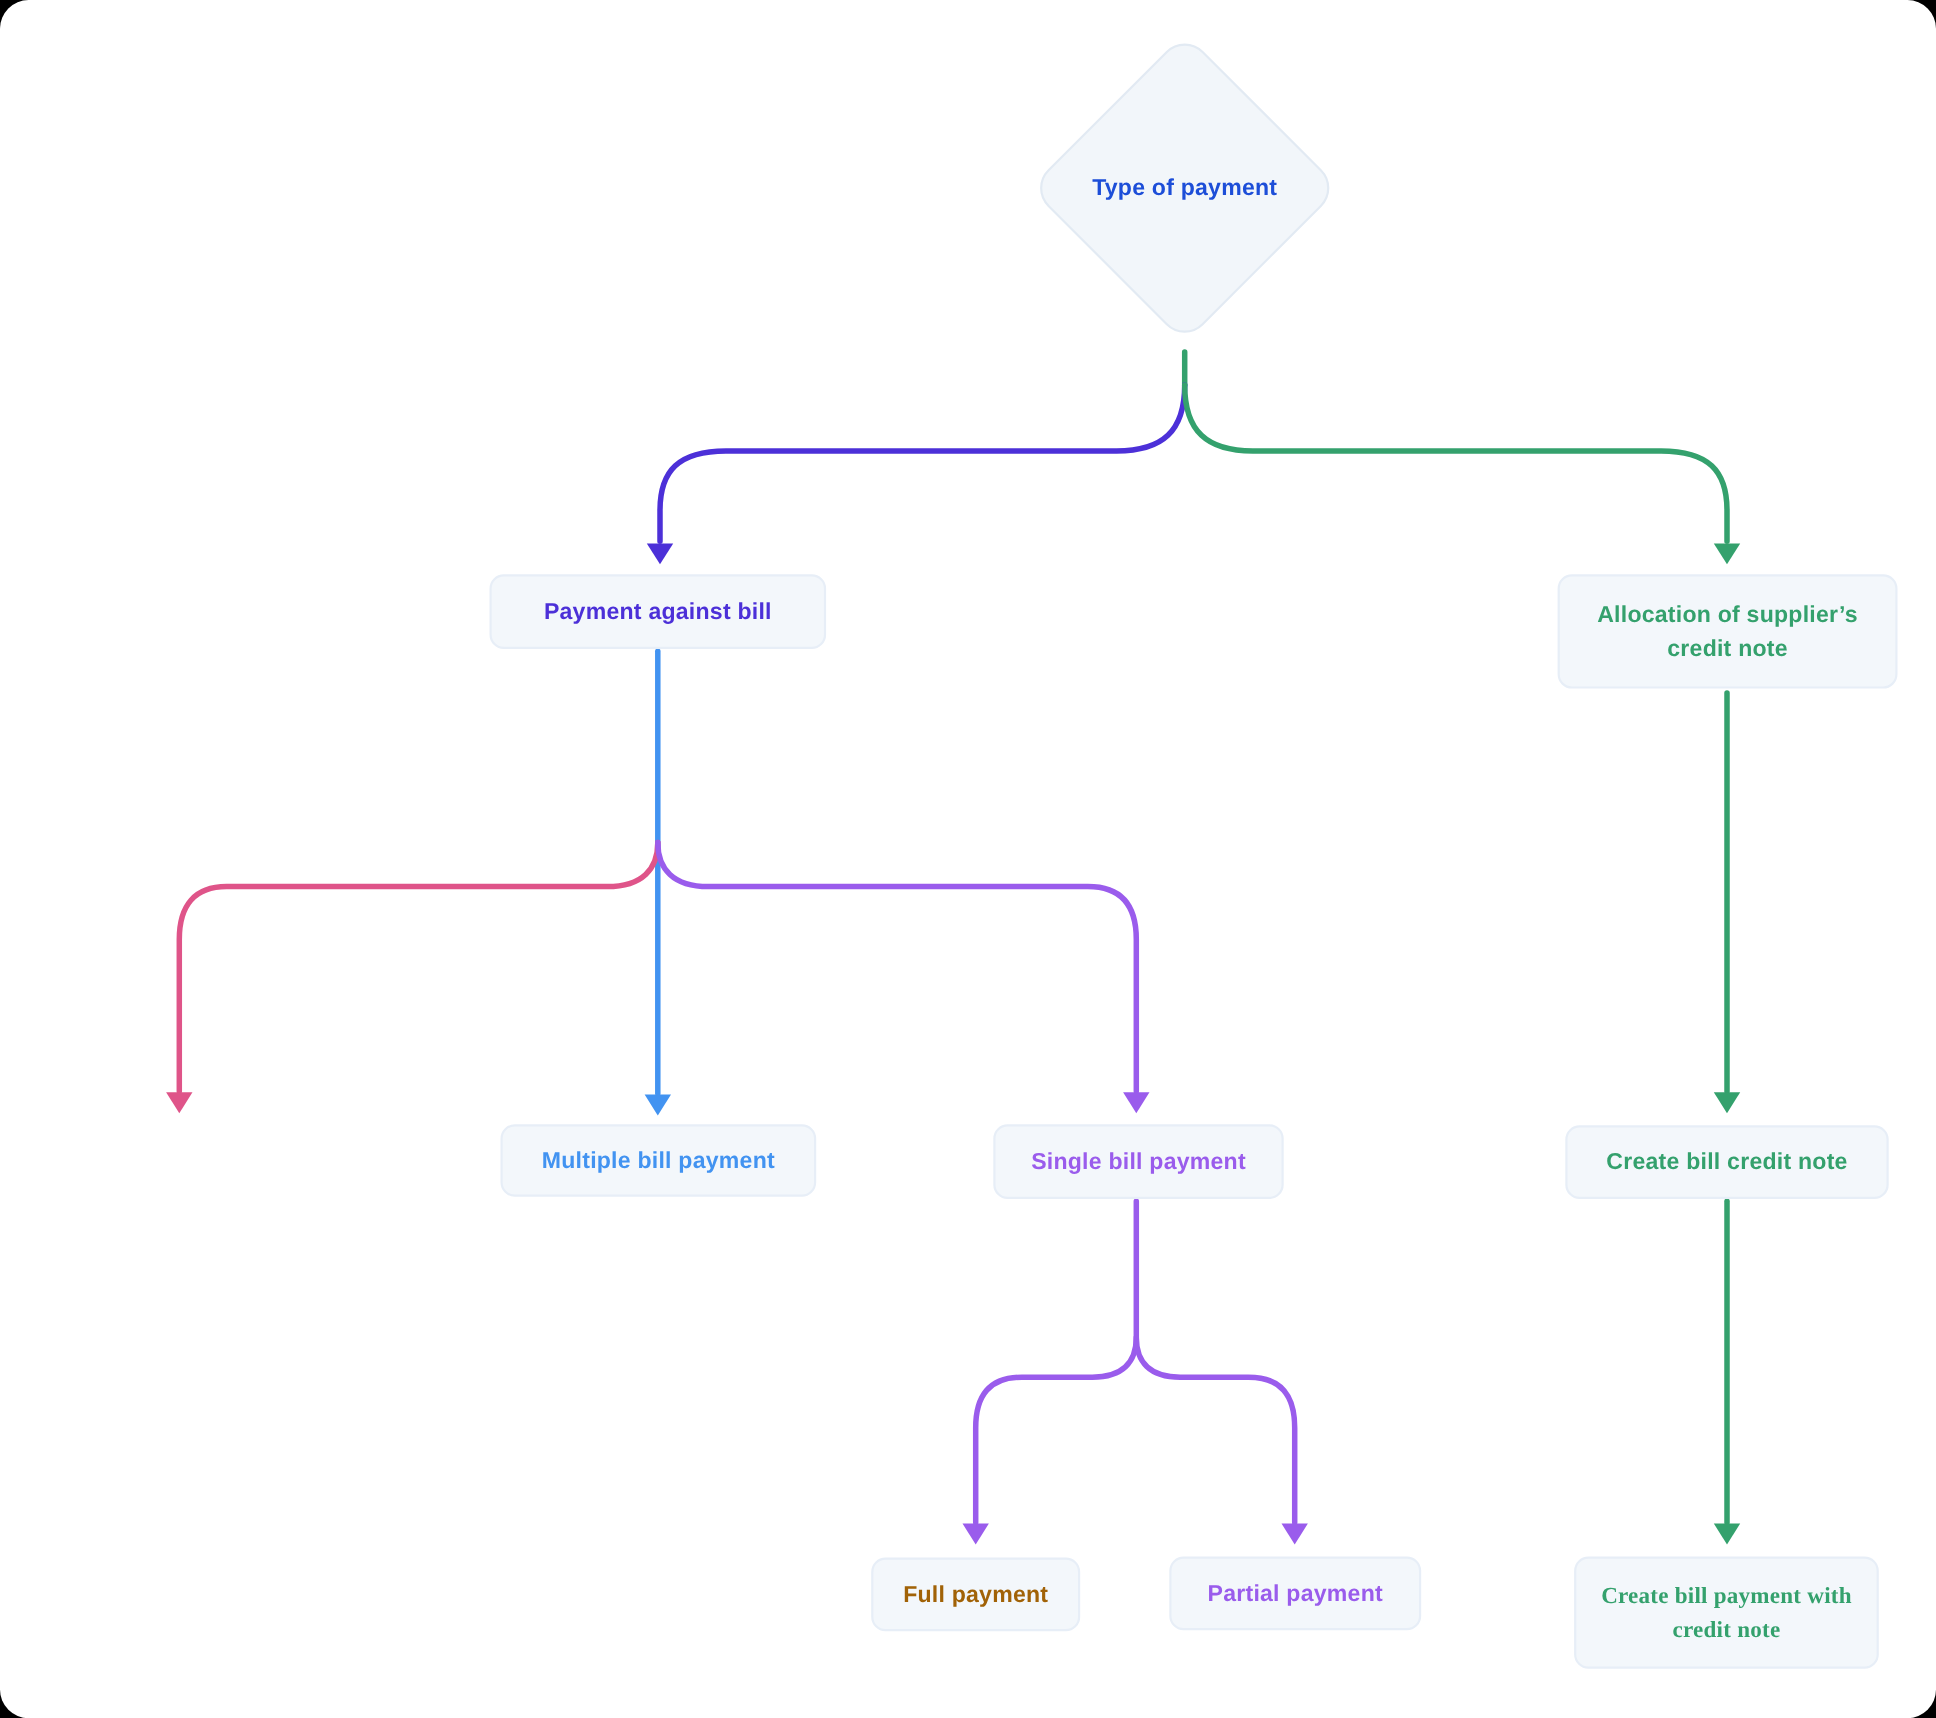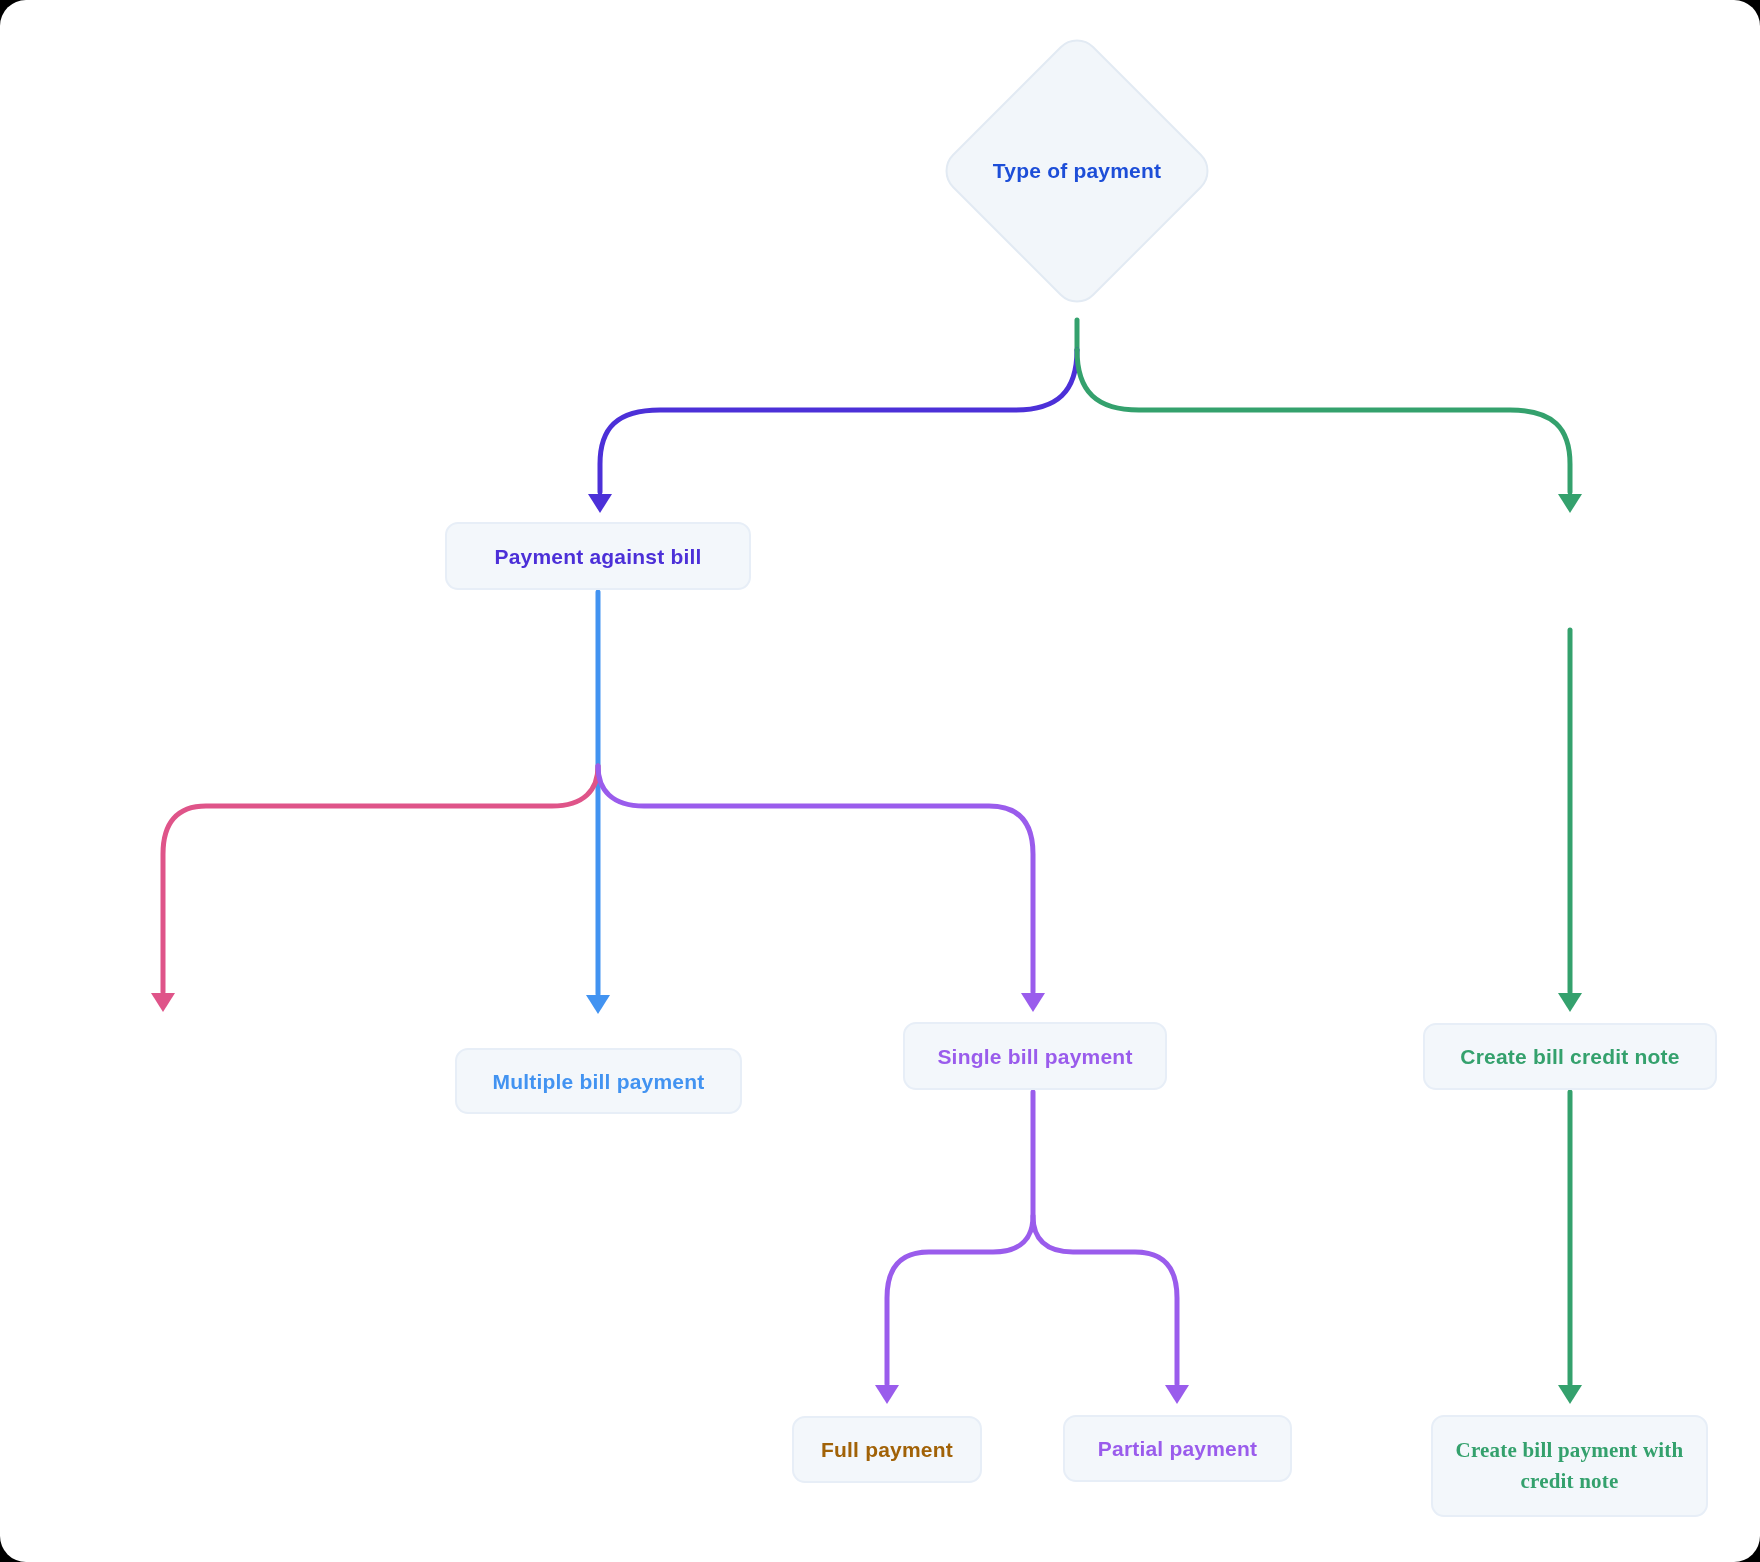--- a/index.html
+++ b/index.html
@@ -91,23 +91,24 @@
 
     <path d="M1570,1092 V1384" stroke="#34a16d"></path>
     <polygon points="1558,1385 1582,1385 1570,1404" fill="#34a16d"></polygon>
   </svg>
 
   <div class="diamond-shape"></div>
   <div class="diamond-label" style="color: #1d4ed8;">Type of payment</div>
 
   <div class="node" style="left: 445px; top: 522px; width: 306px; height: 68px; color: rgb(76, 48, 216);">Payment against bill</div>
 
+  <div class="node" style="left: 1416px; top: 522px; width: 309px; height: 104px; color: rgb(52, 161, 109);">Allocation of supplier’s credit note</div>
 
 
-  <div class="node" style="left: 455px; top: 1048px; width: 287px; height: 66px; color: rgb(66, 147, 241);">Multiple bill payment</div>
+  <div class="node" style="left: 455px; top: 1022px; width: 287px; height: 66px; color: rgb(66, 147, 241);">Multiple bill payment</div>
 
   <div class="node" style="left: 903px; top: 1022px; width: 264px; height: 68px; color: rgb(154, 92, 236); text-align: right;">Single bill payment</div>
 
   <div class="node" style="left: 1423px; top: 1023px; width: 294px; height: 67px; color: rgb(52, 161, 109);">Create bill credit note</div>
 
   <div class="node" style="left: 792px; top: 1416px; width: 190px; height: 67px; color: #a16207;">Full payment</div>
 
   <div class="node" style="left: 1063px; top: 1415px; width: 229px; height: 67px; color: rgb(154, 92, 236);">Partial payment</div>
 
   <div class="node" style="left: 1431px; top: 1415px; width: 277px; height: 102px; color: rgb(52, 161, 109); font-family: Liberation Serif, serif;">Create bill payment with credit note</div>

